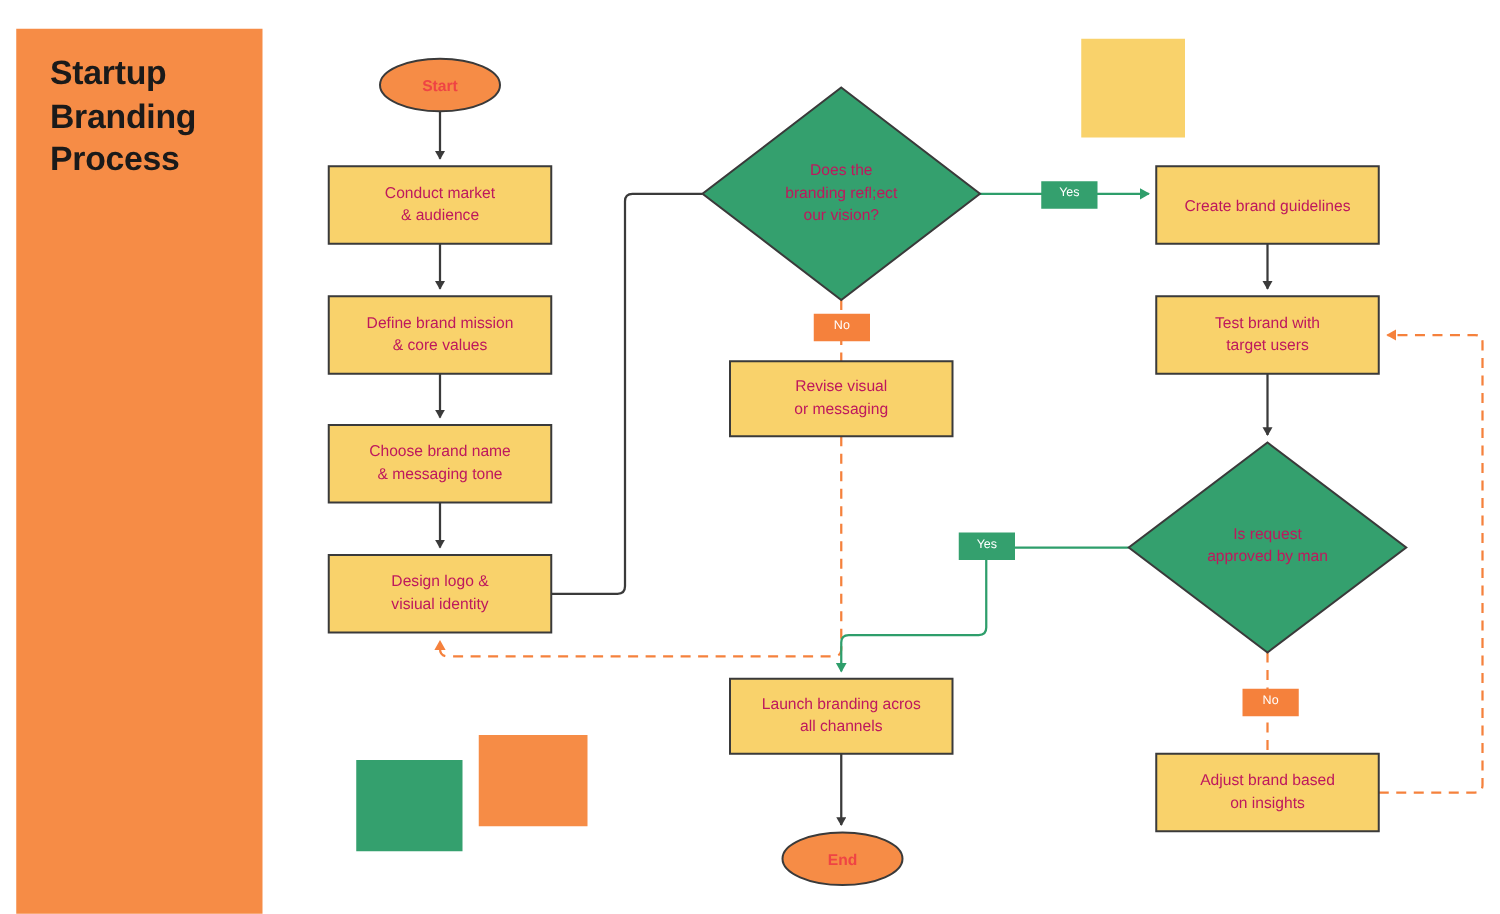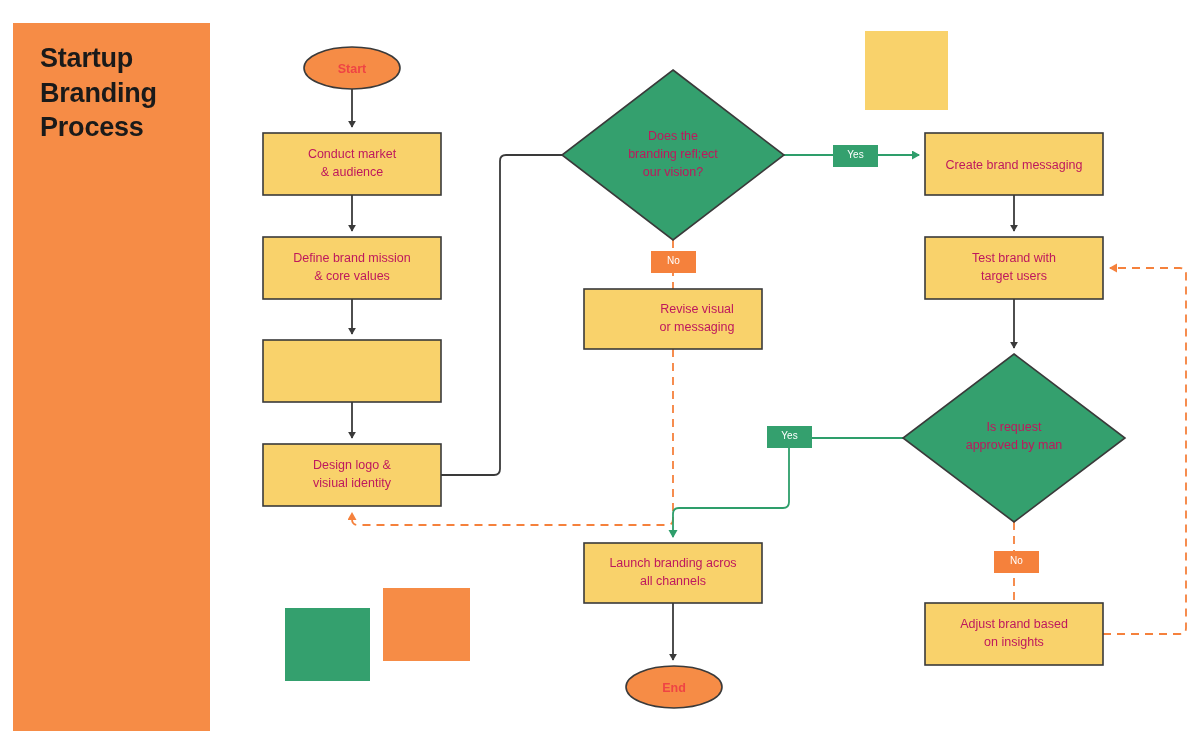--- a/index.html
+++ b/index.html
@@ -137,32 +137,34 @@
 Process</div>
 
   <div class="nodetext term" style="left:304px;top:48px;width:96px;">Start</div>
 
   <div class="nodetext" style="left:263px;top:133px;width:178px;">Conduct market
 &amp; audience</div>
 
   <div class="nodetext" style="left:263px;top:237px;width:178px;">Define brand mission
 &amp; core values</div>
 
+  <div class="nodetext" style="left:263px;top:340px;width:178px;">Choose brand name
+&amp; messaging tone</div>
 
   <div class="nodetext" style="left:263px;top:444px;width:178px;">Design logo &amp;
 visiual identity</div>
 
   <div class="nodetext" style="left:583px;top:115px;width:180px;">Does the
 branding refl;ect
 our vision?</div>
 
-  <div class="nodetext" style="left:584px;top:288px;width:178px;padding-left:24px;">Revise visual
+  <div class="nodetext" style="left:584px;top:288px;width:178px;">Revise visual
 or messaging</div>
 
-  <div class="nodetext" style="left:925px;top:144px;width:178px;">Create brand messaging</div>
+  <div class="nodetext" style="left:925px;top:144px;width:178px;">Create brand guidelines</div>
 
   <div class="nodetext" style="left:925px;top:237px;width:178px;">Test brand with
 target users</div>
 
   <div class="nodetext" style="left:925px;top:603px;width:178px;">Adjust brand based
 on insights</div>
 
   <div class="nodetext" style="left:924px;top:406px;width:180px;">Is request
 approved by man</div>
 

